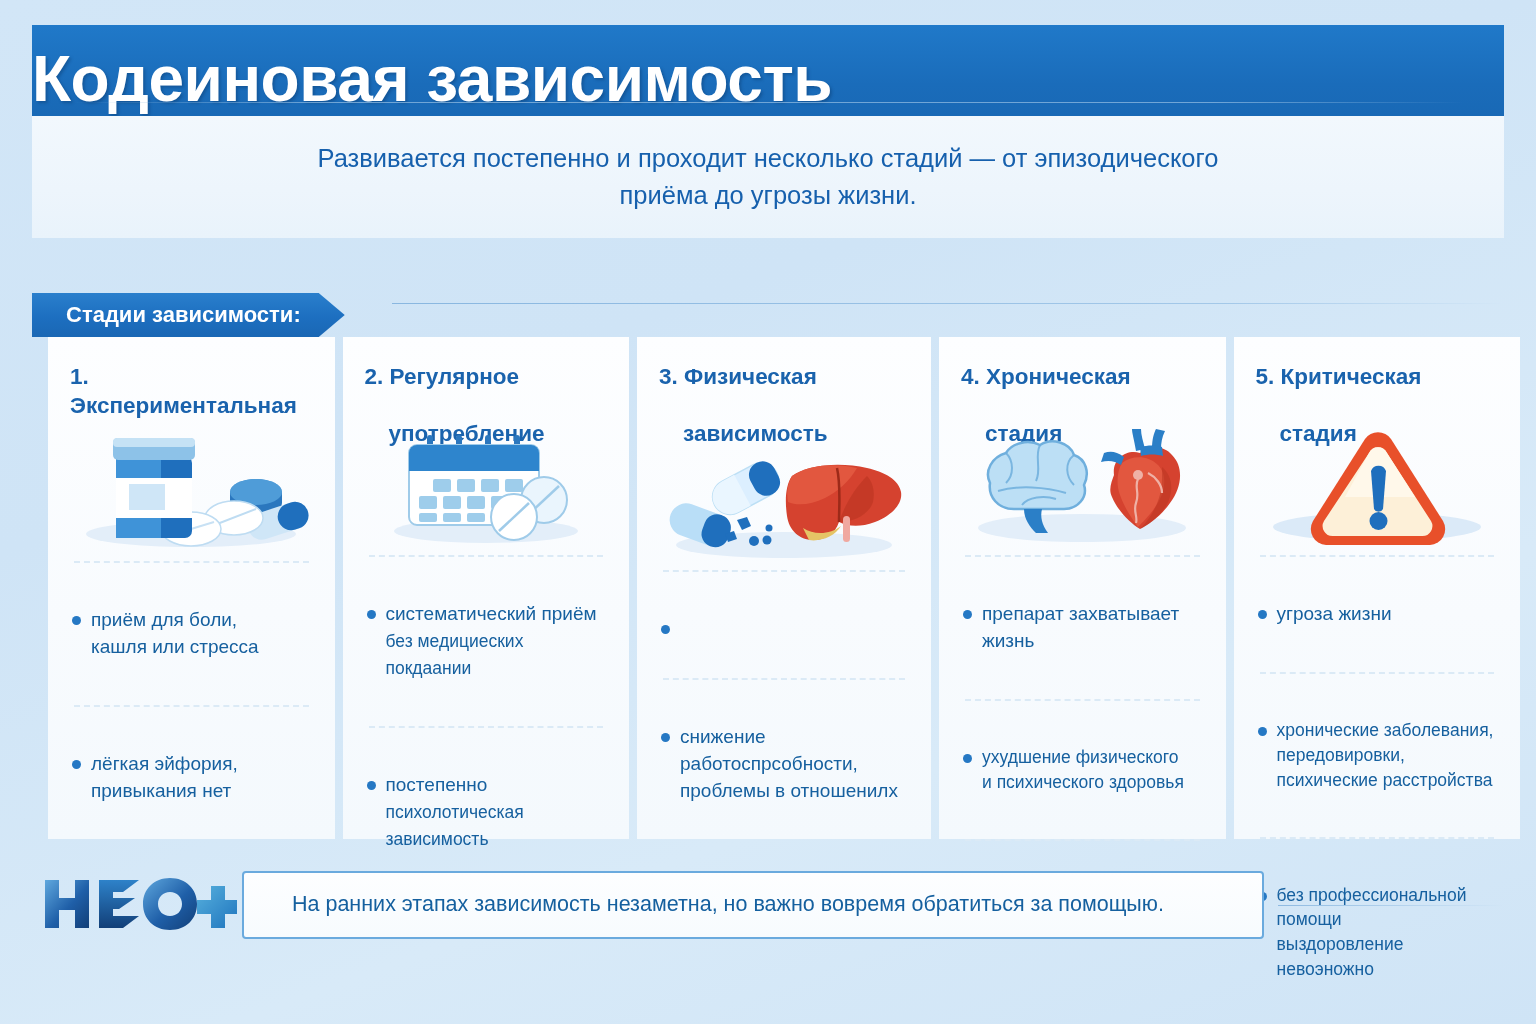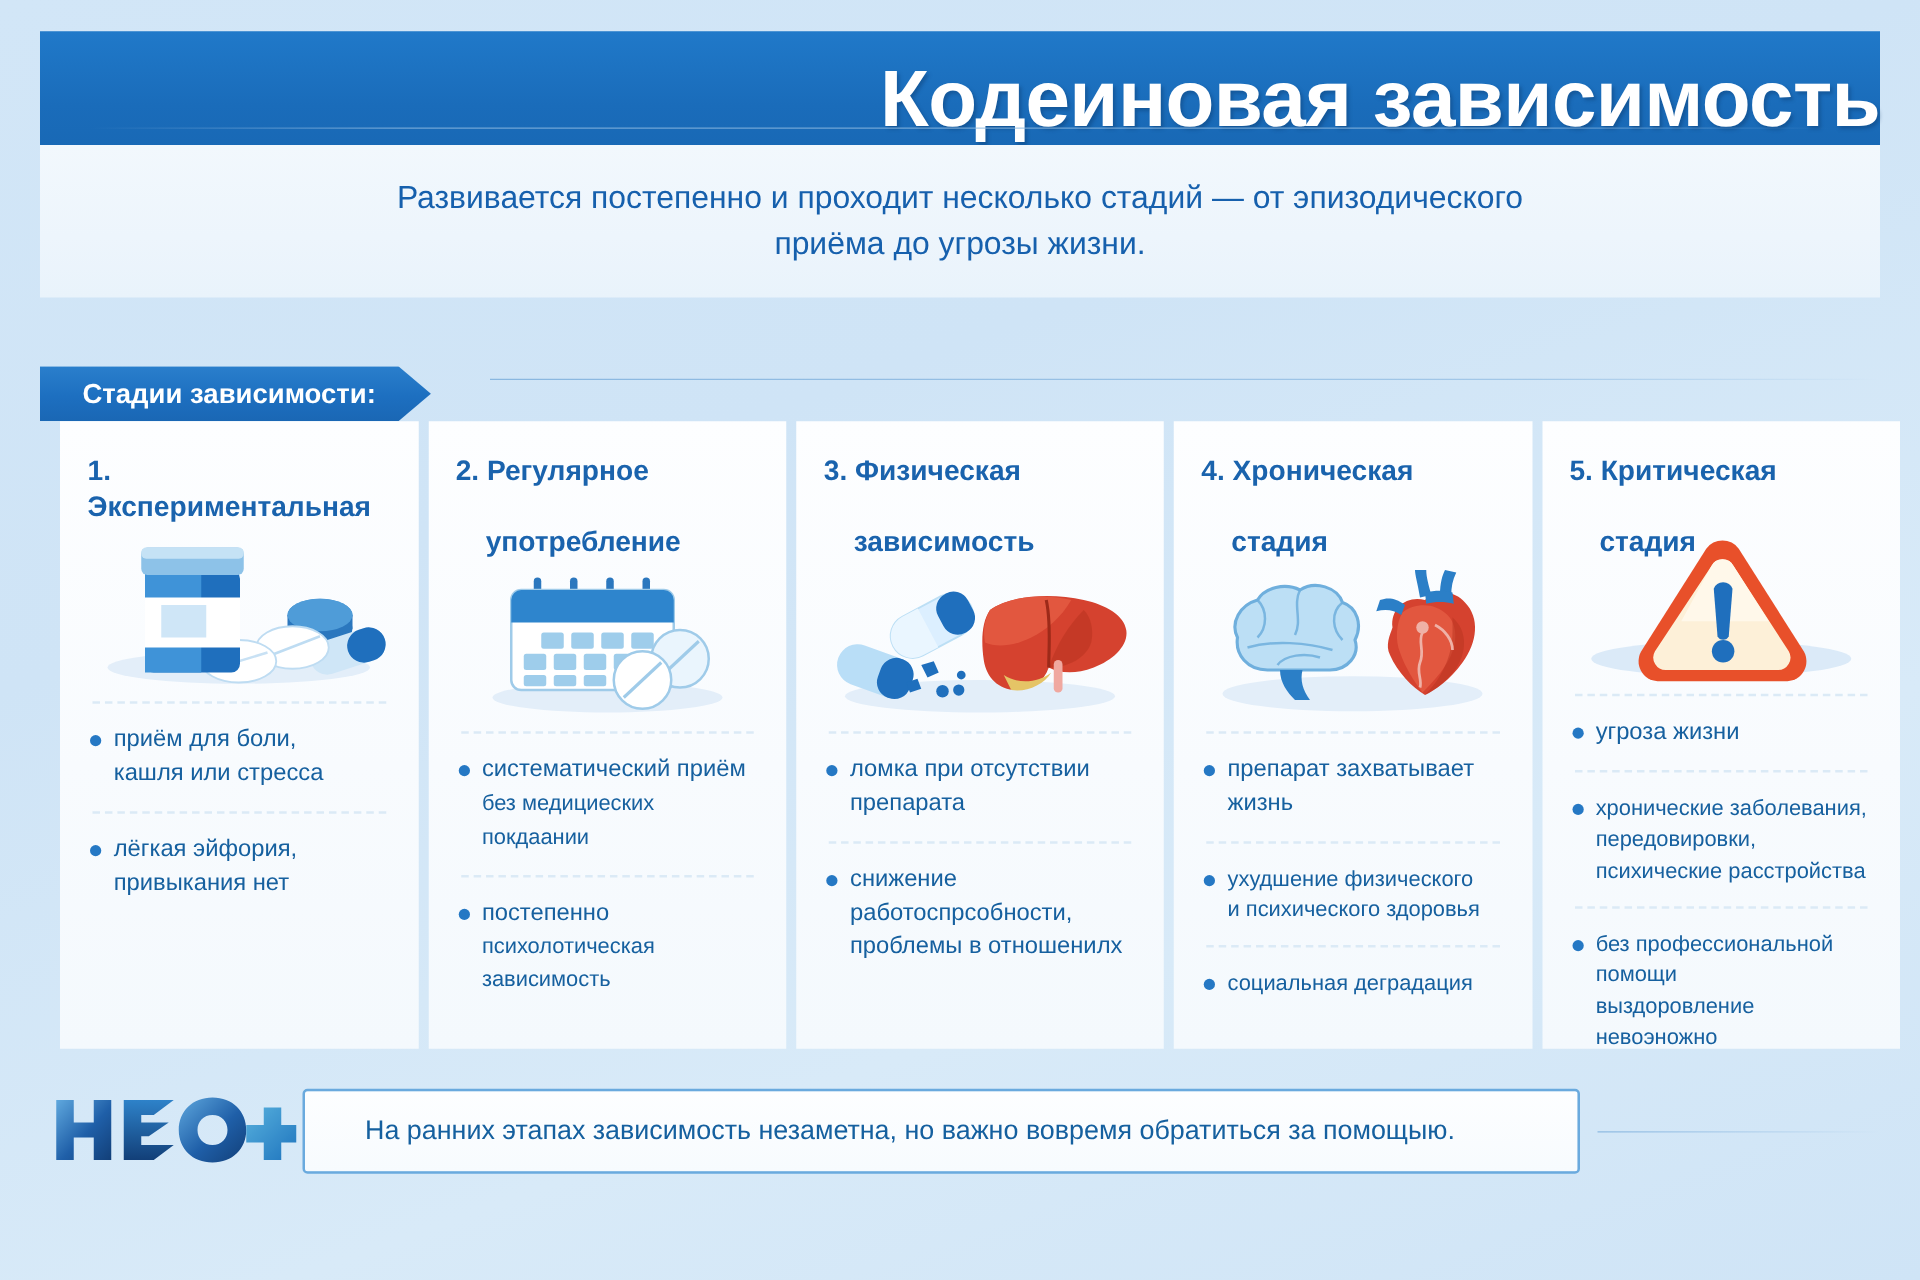--- a/index.html
+++ b/index.html
@@ -24,21 +24,21 @@
   
   .header-band {
     position: absolute;
     left: 32px;
     top: 25px;
     width: 1472px;
     height: 108px;
     background: linear-gradient(180deg, #2079c9 0%, #1a6cba 55%, #1867b3 100%);
     display: flex;
     align-items: center;
-    justify-content: flex-end;
+    justify-content: flex-start;
   }
   .header-title {
     color: #ffffff;
     font-size: 64px;
     font-weight: bold;
     letter-spacing: -0.5px;
     text-shadow: 2px 2px 3px rgba(10,50,95,0.35);
     line-height: 1;
   }
 
@@ -140,20 +140,21 @@
     align-items: center;
     justify-content: center;
     position: relative;
   }
   .icon-area svg { display: block; }
 
   .bullets {
     margin-top: 8px;
     display: flex;
     flex-direction: column;
+    gap: 28px;
   }
   .divider {
     height: 0;
     border-top: 2px dashed #dbeaf6;
     margin: 0 4px;
   }
   .bullet {
     display: flex;
     align-items: flex-start;
     padding: 16px 2px 16px 2px;
@@ -379,24 +380,20 @@
           <path d="M180 80 C186 62 196 46 208 34 C214 40 216 50 214 60 C210 72 196 80 180 80 Z" fill="#b8331f" opacity="0.55"></path>
           <path d="M178 26 C182 44 180 64 180 80" stroke="#9d2a19" stroke-width="2.5" fill="none"></path>
           <path d="M144 86 C156 94 172 92 182 84 C176 94 162 100 150 98 Z" fill="#e5c466"></path>
           <rect x="184" y="74" width="7" height="26" rx="3.5" fill="#f0a8a0"></rect>
         </svg>
       </div>
       <div class="bullets">
         <div class="divider"></div>
         <div class="bullet">
           <span class="dot"></span>
-          <span class="btext">
-            <span>ломка при отсутствии</span><br>
-            <span>препарата</span>
-          </span>
         </div>
         <div class="divider"></div>
         <div class="bullet">
           <span class="dot"></span>
           <span class="btext">
             <span>снижение</span><br>
             <span>работоспрсобности,</span><br>
             <span>проблемы в отношенилх</span>
           </span>
         </div>

